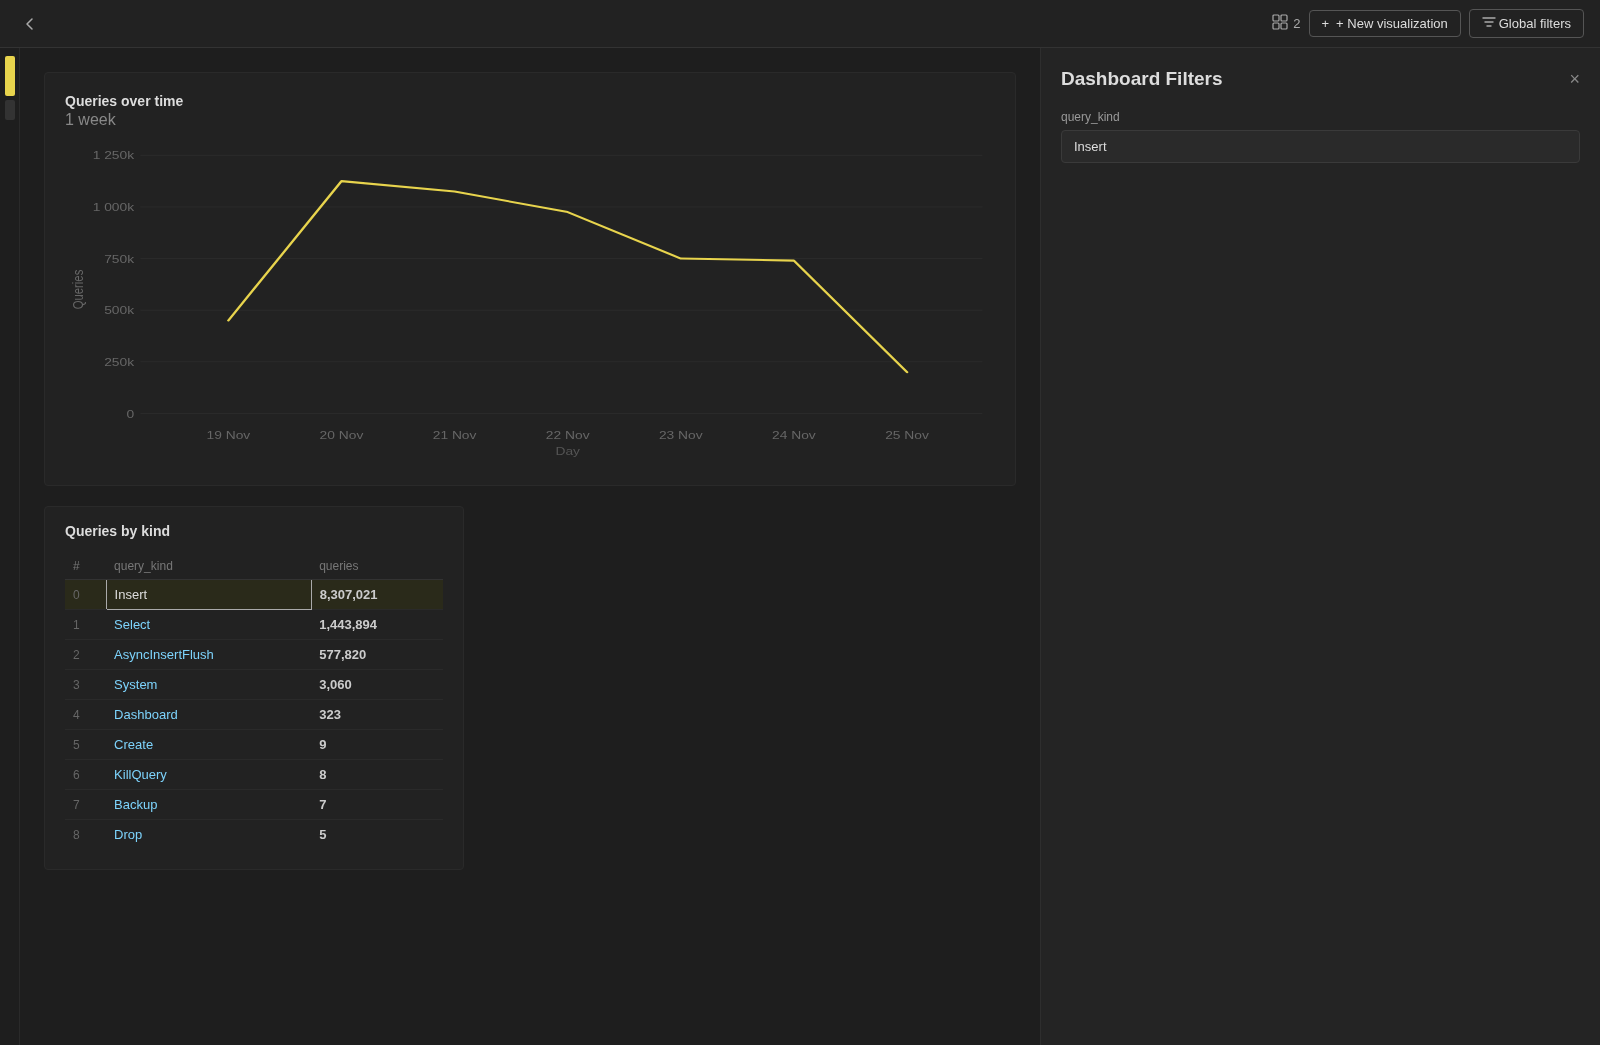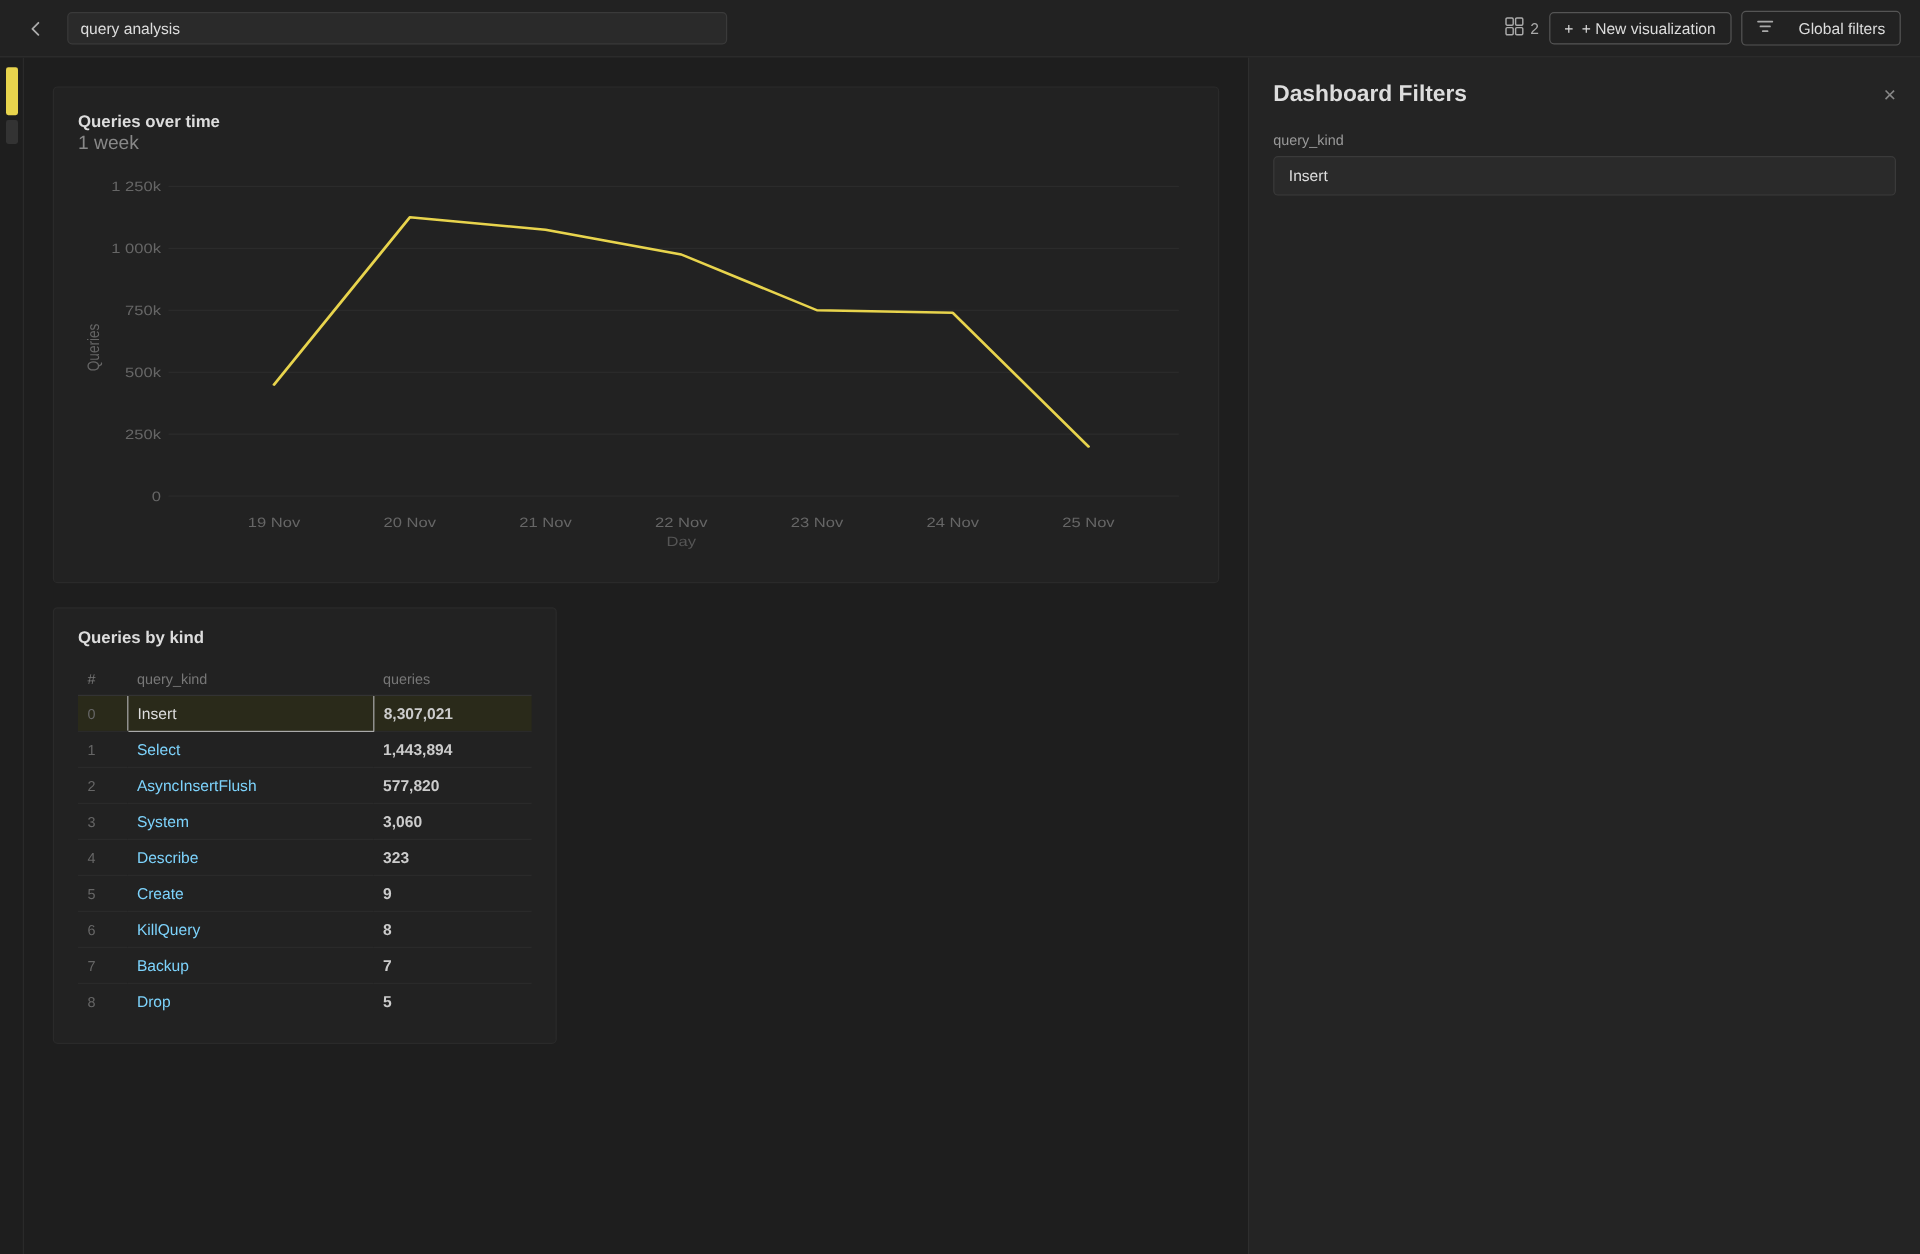--- a/index.html
+++ b/index.html
@@ -69,21 +69,21 @@
     }
     .btn-global-filters {
       background: transparent;
       border: 1px solid #555;
       color: #ddd;
       padding: 5px 12px;
       border-radius: 4px;
       cursor: pointer;
       display: flex;
       align-items: center;
-      gap: 21px;
+      gap: 3px;
       font-size: 13px;
       justify-content: space-between;
     }
 
     
     .main-layout {
       display: flex;
       height: calc(1045px - 48px);
     }
 
@@ -241,21 +241,20 @@
   </style>
 </head>
 <body>
 
 <div class="topbar">
   <div class="topbar-back">
     <svg width="18" height="18" viewBox="0 0 18 18" fill="none">
       <path d="M11 4L6 9L11 14" stroke="#aaa" stroke-width="1.5" stroke-linecap="round" stroke-linejoin="round"></path>
     </svg>
   </div>
-  <input class="topbar-title" type="text" value="query analysis" style="">
   <div class="topbar-right">
     <div class="topbar-count">
       <span>
         <svg width="16" height="16" viewBox="0 0 16 16" fill="none">
           <rect x="1" y="1" width="6" height="6" rx="1" stroke="#aaa" stroke-width="1.2"></rect>
           <rect x="9" y="1" width="6" height="6" rx="1" stroke="#aaa" stroke-width="1.2"></rect>
           <rect x="1" y="9" width="6" height="6" rx="1" stroke="#aaa" stroke-width="1.2"></rect>
           <rect x="9" y="9" width="6" height="6" rx="1" stroke="#aaa" stroke-width="1.2"></rect>
         </svg>
       </span>
@@ -347,21 +346,21 @@
               <td class="">AsyncInsertFlush</td>
               <td class="queries-col">577,820</td>
             </tr>
             <tr>
               <td class="num-col">3</td>
               <td class="">System</td>
               <td class="queries-col">3,060</td>
             </tr>
             <tr>
               <td class="num-col">4</td>
-              <td class="">Describe</td>
+              <td class="">Dashboard</td>
               <td class="queries-col">323</td>
             </tr>
             <tr>
               <td class="num-col">5</td>
               <td class="">Create</td>
               <td class="queries-col">9</td>
             </tr>
             <tr>
               <td class="num-col">6</td>
               <td class="">KillQuery</td>

